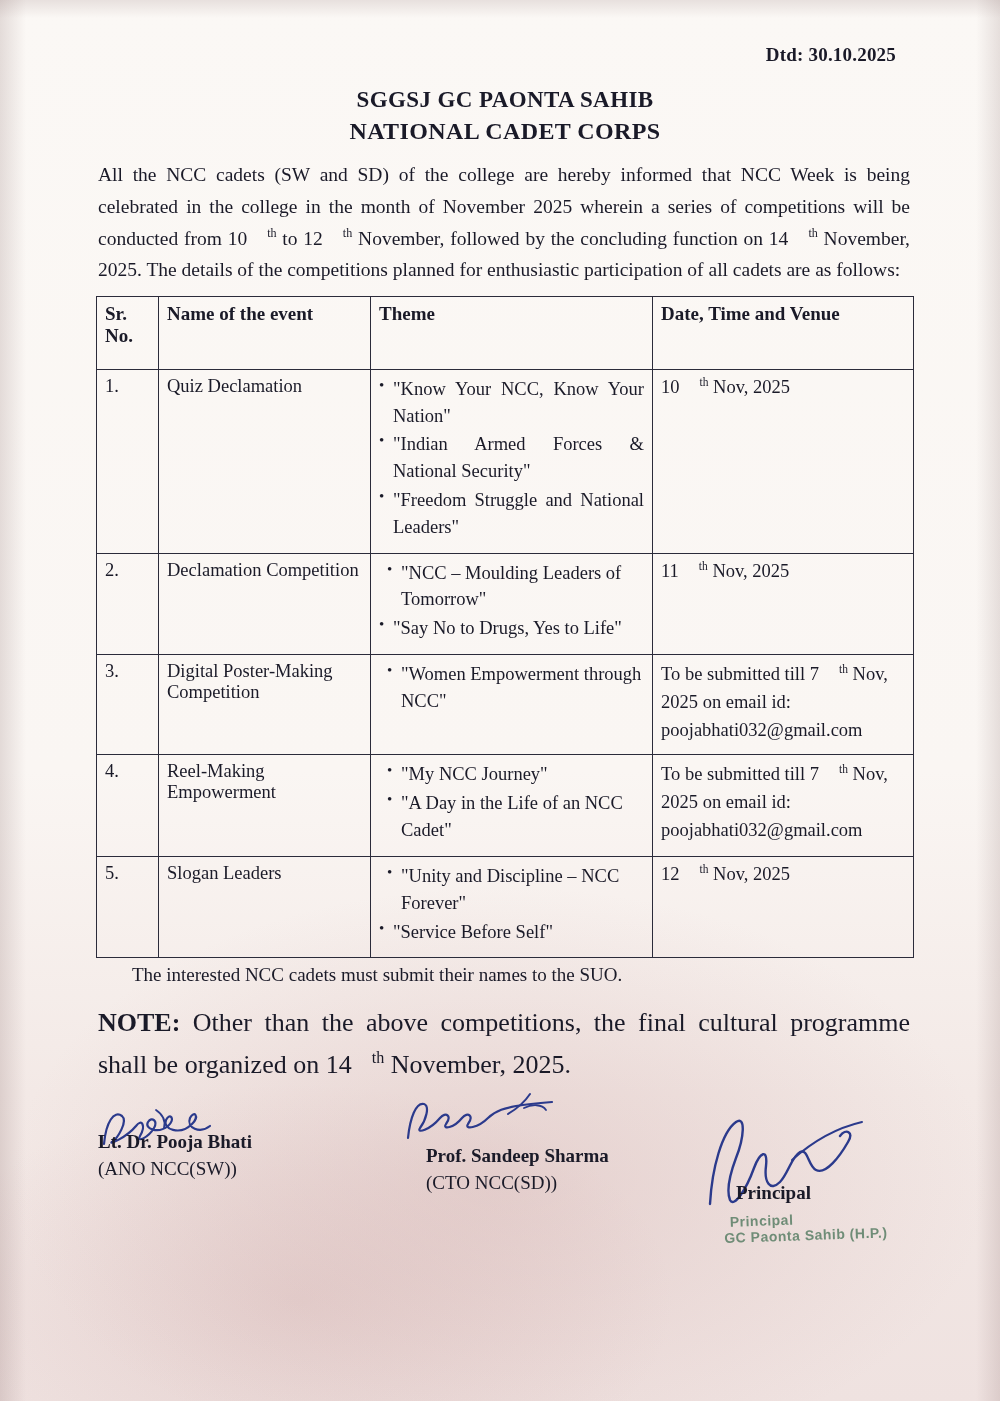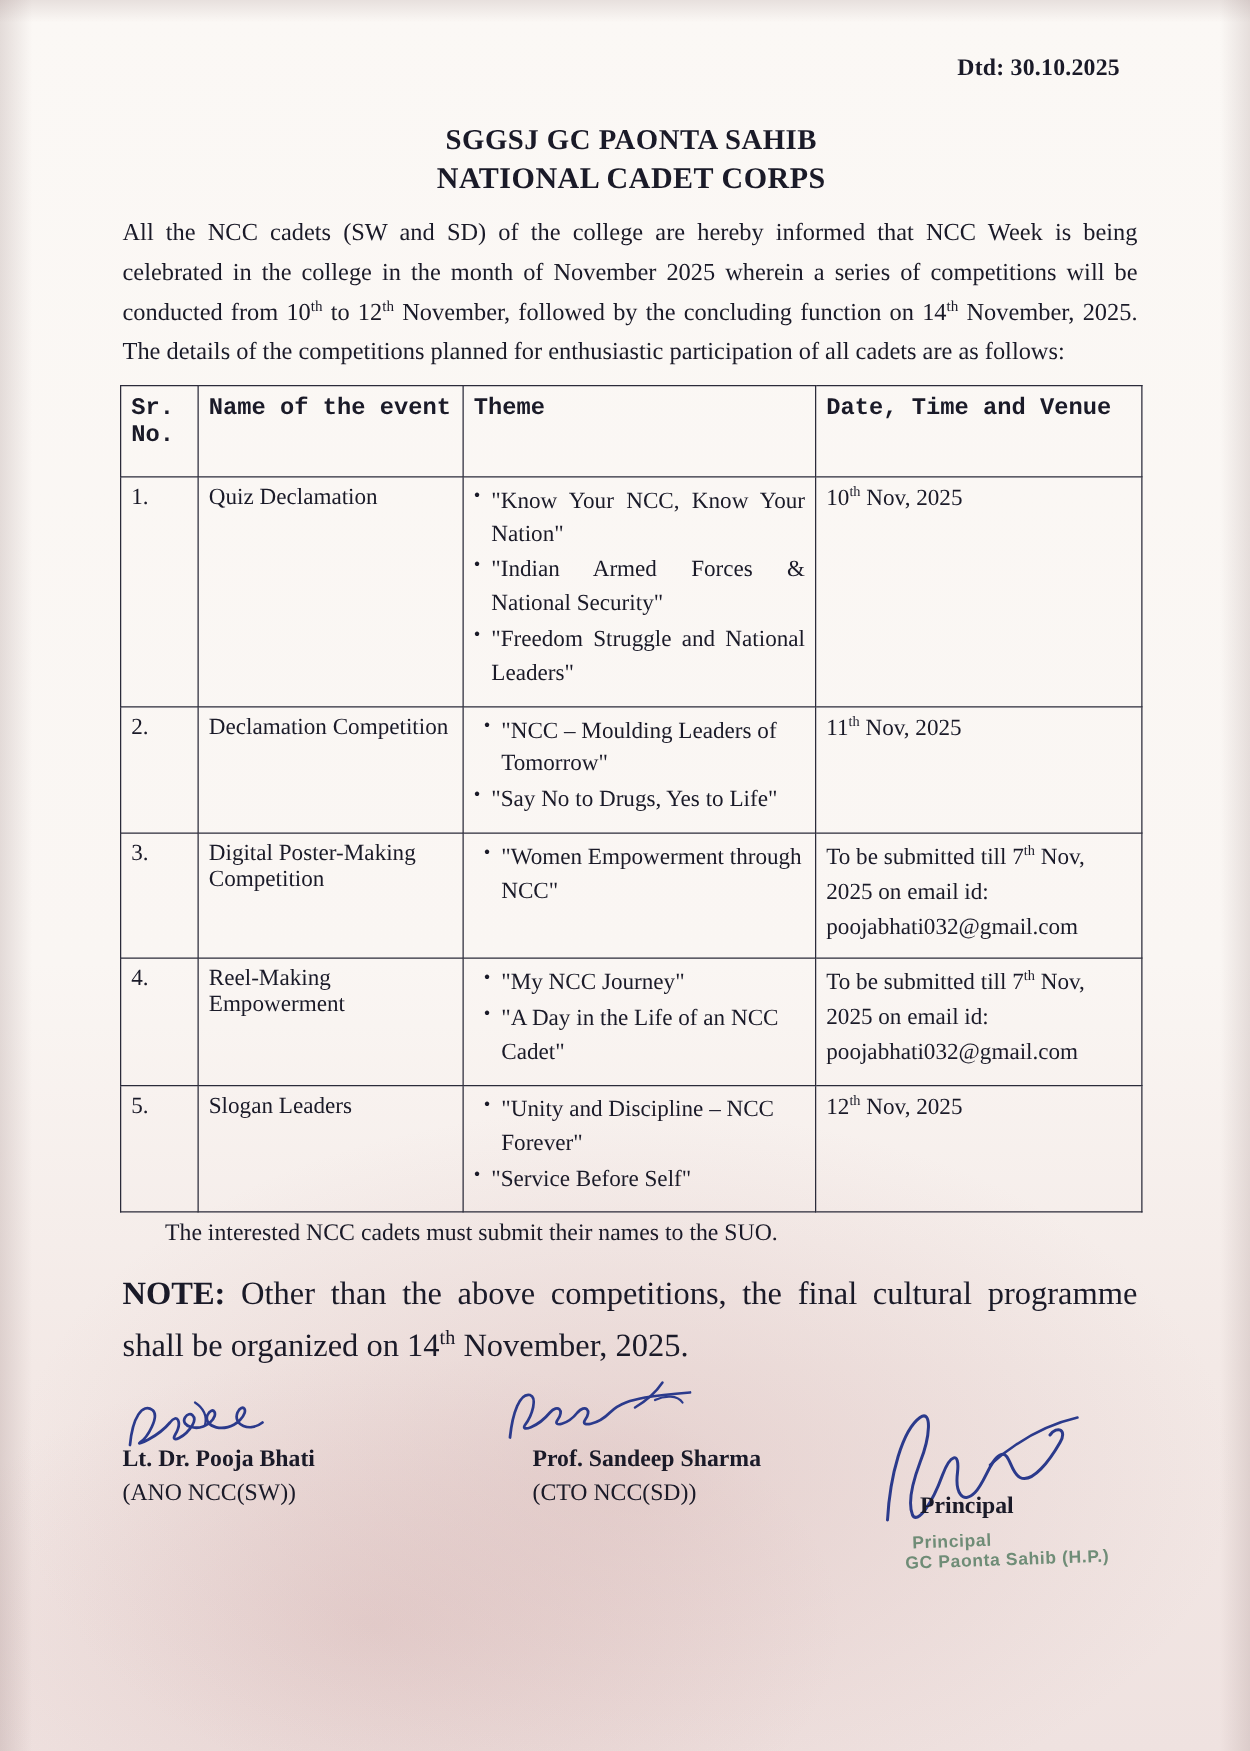--- a/index.html
+++ b/index.html
@@ -49,21 +49,21 @@
     text-align: right;
     font-weight: bold;
     font-size: 19px;
     letter-spacing: .2px;
     padding-right: 18px;
     margin-top: 8px;
   }
 
   .title-block {
     text-align: center;
-    margin-top: 30px;
+    margin-top: 18px;
   }
   .title-1, .title-2 {
     font-weight: bold;
     font-size: 23px;
     letter-spacing: .4px;
     line-height: 1.35;
   }
   .title-2 { font-size: 24px; }
   .notice-word {
     font-weight: bold;
@@ -74,41 +74,40 @@
 
   .para {
     margin-top: 12px;
     font-size: 19.5px;
     line-height: 1.62;
     text-align: justify;
     text-justify: inter-word;
     padding: 0 4px 0 2px;
   }
   .para b { font-weight: normal; }
-  sup { font-size: 0.62em; vertical-align: super; }
+  sup { font-size: 0.62em; vertical-align: super; margin-left: 20px; }
 
   table.events {
     margin-top: 10px;
     border-collapse: collapse;
     width: 100%;
     table-layout: fixed;
     font-size: 18.5px;
   }
   table.events td, table.events th {
     border: 1.6px solid #2b2b3a;
     vertical-align: top;
     padding: 6px 8px 10px 8px;
     font-weight: normal;
     text-align: left;
   }
   table.events th {
     font-weight: bold;
     font-size: 19px;
     padding-bottom: 22px;
-    font-family: Liberation Mono, monospace;
   }
   .col-sr { width: 62px; }
   .col-name { width: 212px; }
   .col-theme { width: 282px; }
   .col-date { width: auto; }
 
   td.sr {
     text-align: right;
     padding-right: 6px;
   }
@@ -157,21 +156,21 @@
     padding: 0 4px 0 2px;
   }
   .note b { font-weight: bold; }
 
   .signatures {
     position: relative;
     margin-top: 34px;
     height: 120px;
   }
   .sig-block { position: absolute; font-size: 19px; line-height: 1.45; }
-  .sig-left { left: 2px; top: 22px; }
+  .sig-left { left: 2px; top: 8px; }
   .sig-mid { left: 330px; top: 22px; }
   .sig-name { font-weight: bold; }
   .sig-role { font-weight: normal; }
   .sig-right {
     position: absolute;
     left: 640px;
     top: 62px;
     font-weight: bold;
     font-size: 19px;
   }

